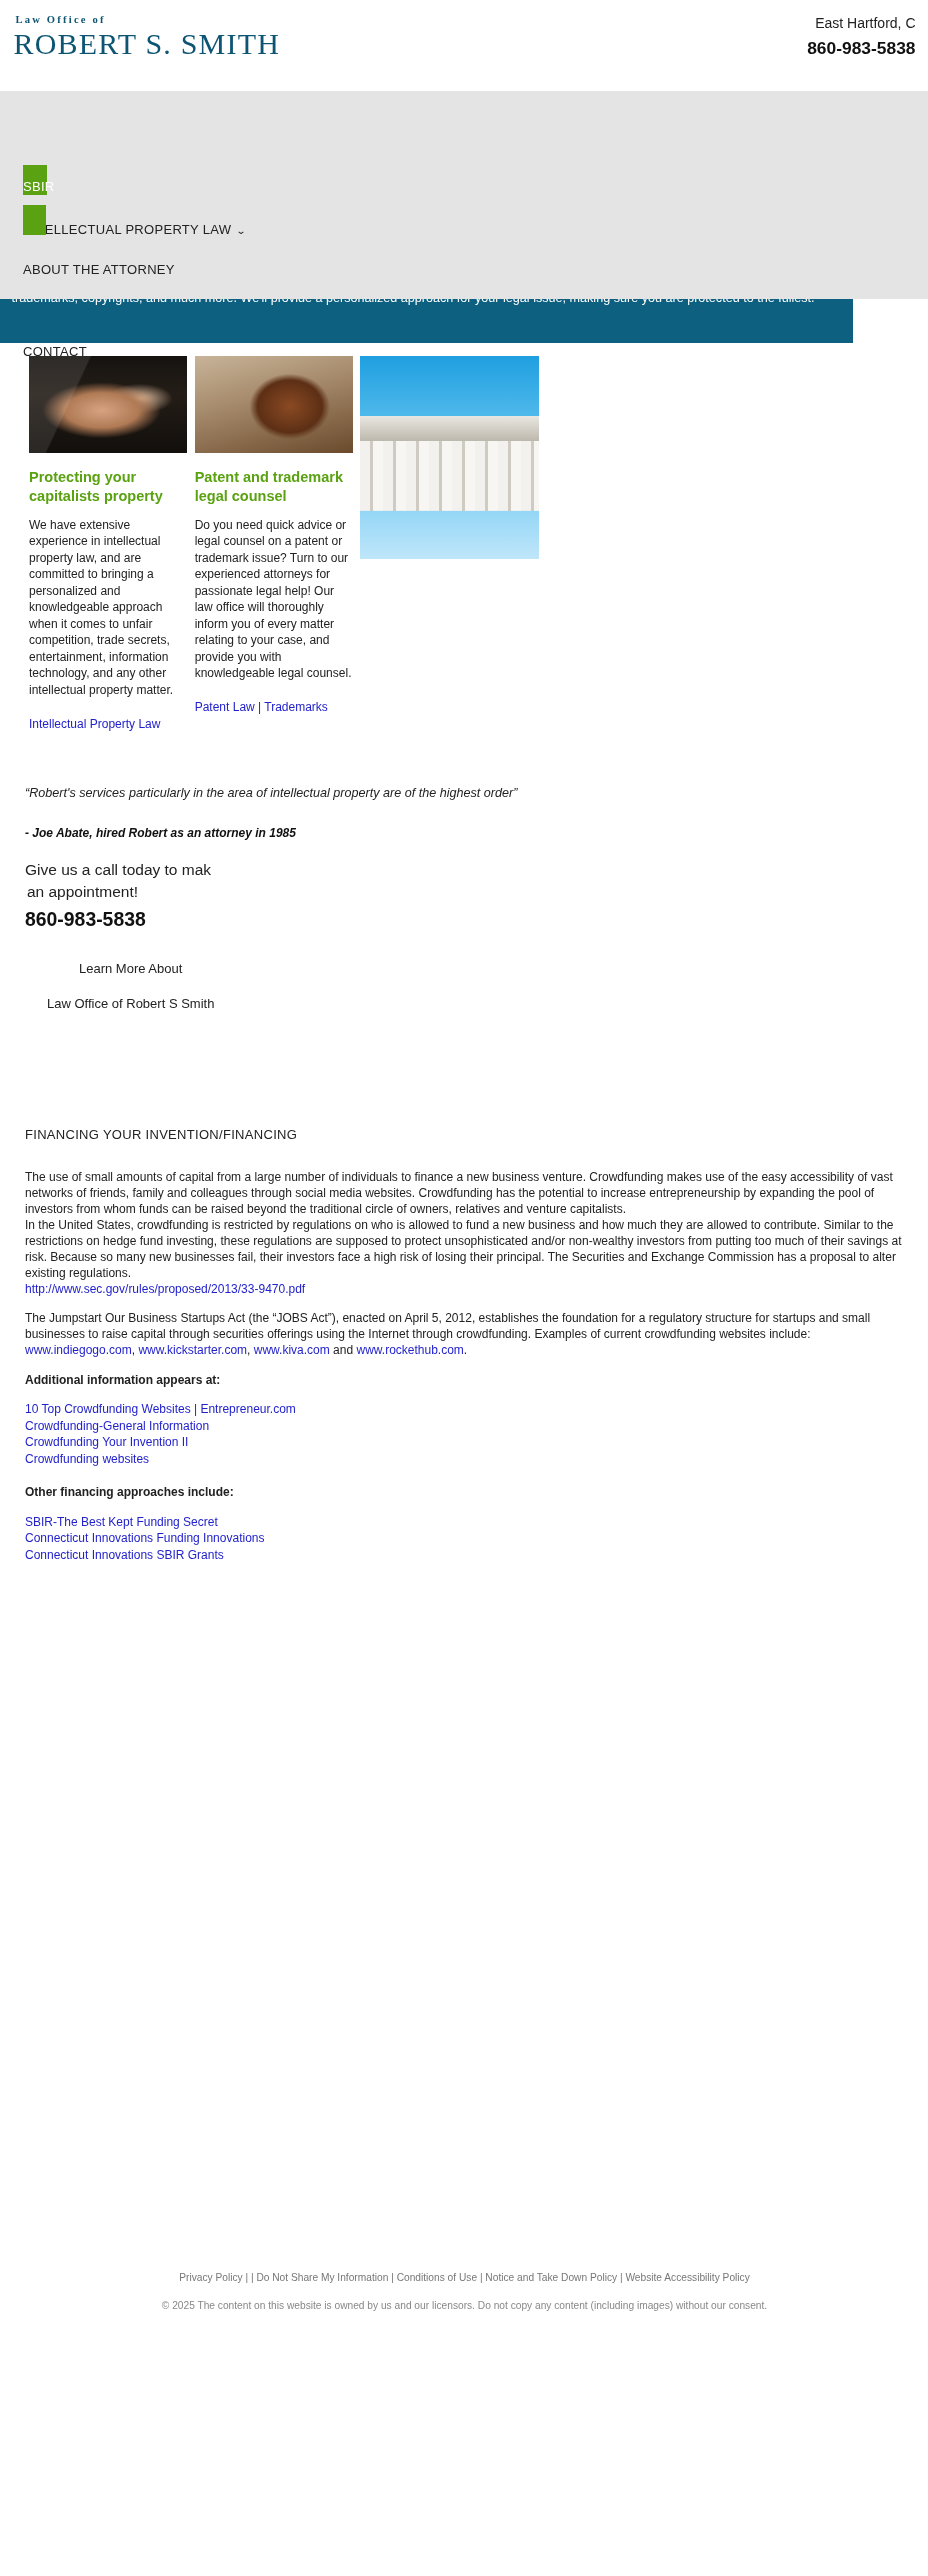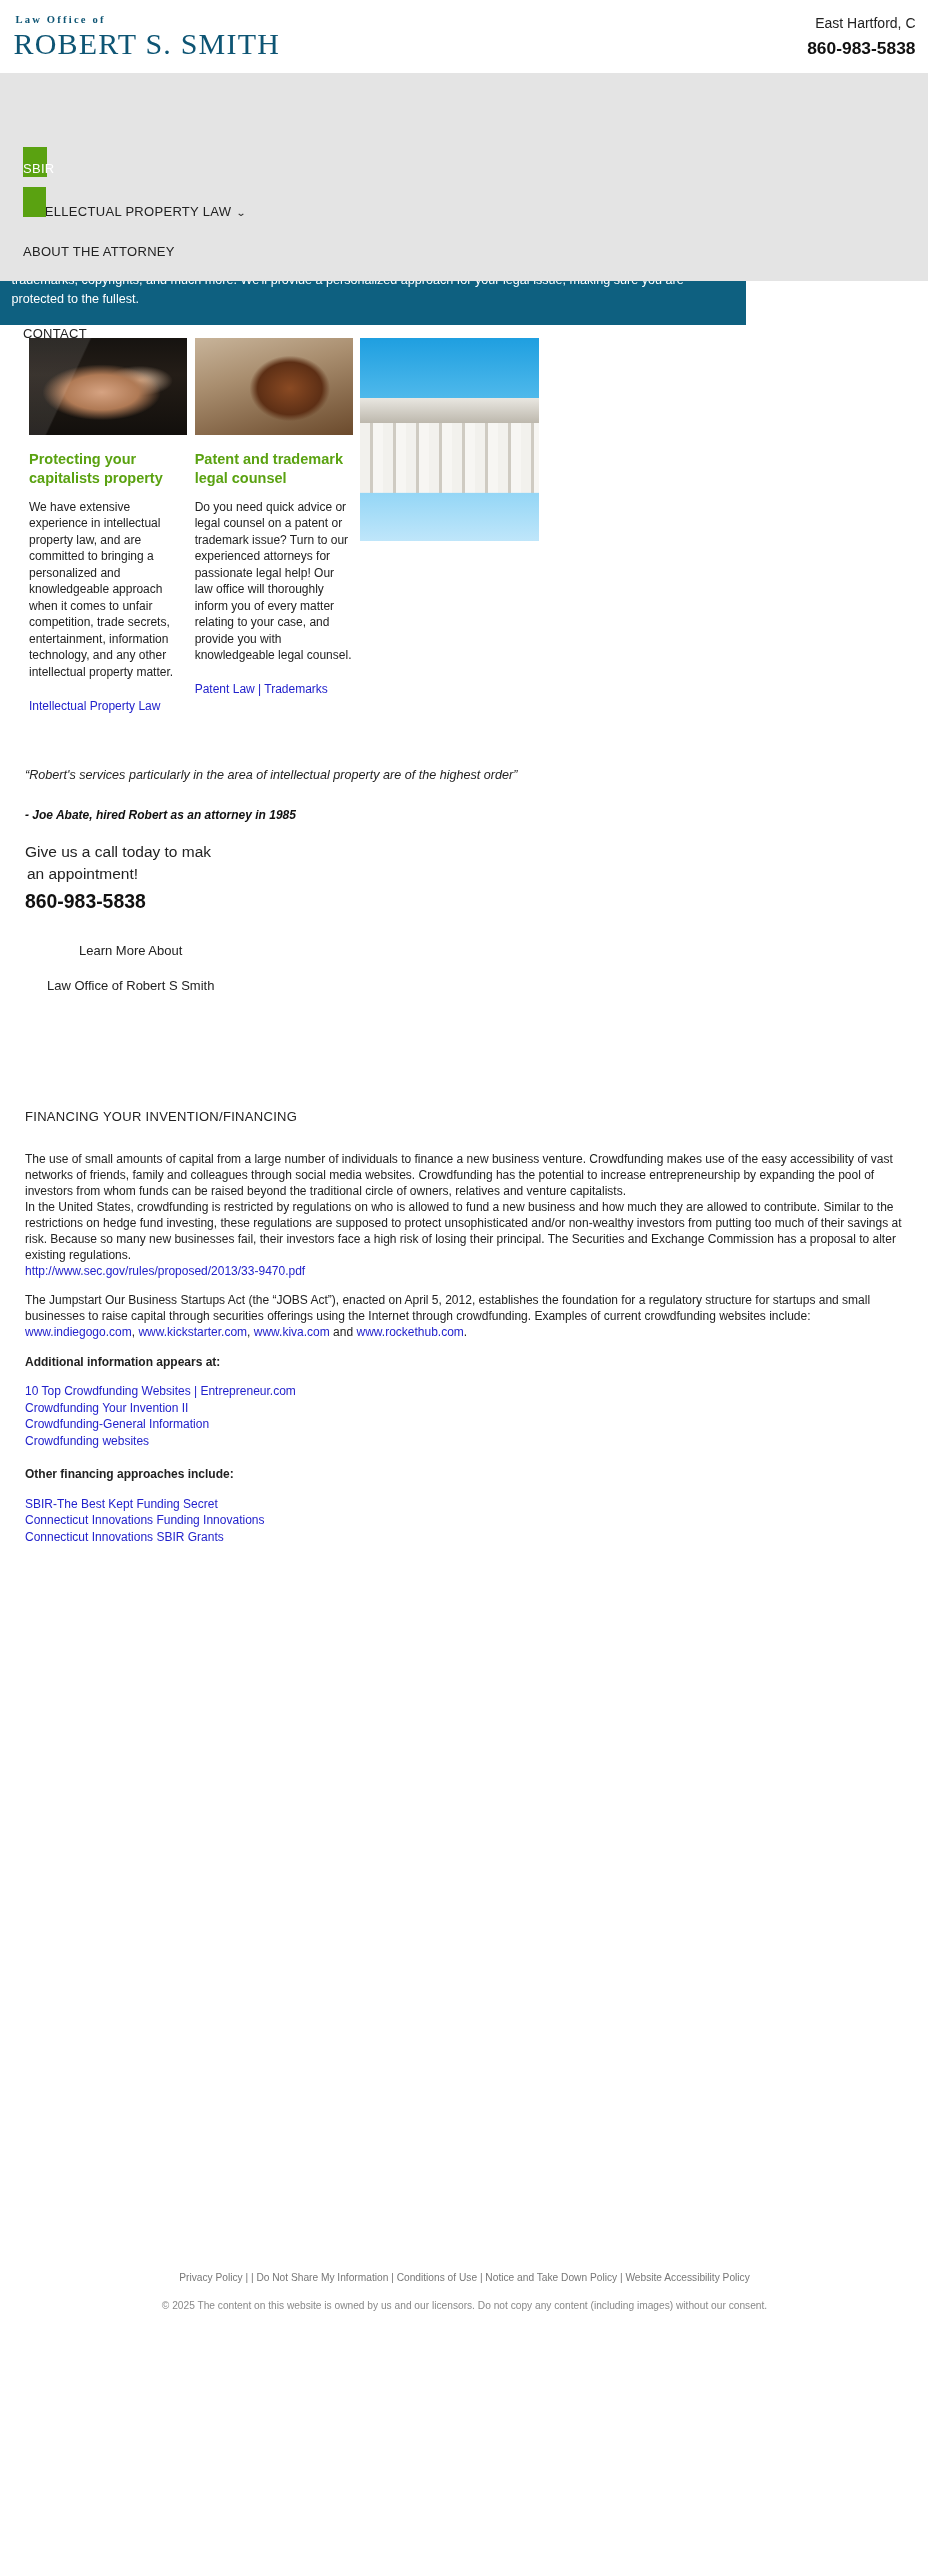--- a/index.html
+++ b/index.html
@@ -13,21 +13,21 @@
     min-height: 2576px;
     font-family: "Liberation Sans", sans-serif;
     color: #222222;
     position: relative;
     overflow-x: hidden;
   }
 
   
   .site-header {
     width: 929px;
-    height: 73px;
+    height: 91px;
     background: #ffffff;
     position: relative;
   }
   .logo-block {
     position: absolute;
     left: 13.5px;
     top: 13.5px;
   }
   .logo-kicker {
     font-family: "Liberation Serif", serif;
@@ -116,21 +116,21 @@
     background: #5aa211;
     z-index: 1;
   }
   .nav-ip    { top: 131px; }
   .nav-about { top: 171px; }
   .nav-disc  { top: 212px; }
   .nav-cont  { top: 253px; }
 
   
   .hero-banner {
-    width: 746px;
+    width: 853px;
     background: #0e6080;
     color: #ffffff;
     position: relative;
     overflow: hidden;
     height: 44px;
   }
   .hero-text {
     font-size: 12.6px;
     line-height: 18.4px;
     padding: 0 11.6px;
@@ -405,22 +405,22 @@
   <p class="tight">In the United States, crowdfunding is restricted by regulations on who is allowed to fund a new business and how much they are allowed to contribute. Similar to the restrictions on hedge fund investing, these regulations are supposed to protect unsophisticated and/or non-wealthy investors from putting too much of their savings at risk. Because so many new businesses fail, their investors face a high risk of losing their principal. The Securities and Exchange Commission has a proposal to alter existing regulations.</p>
   <p>
     <a href="#">http://www.sec.gov/rules/proposed/2013/33-9470.pdf</a>
   </p>
 
   <p><span>The Jumpstart Our Business Startups Act (the “JOBS Act”), enacted on April 5, 2012, establishes the foundation for a regulatory structure for startups and small businesses to raise capital through securities offerings using the Internet through crowdfunding. Examples of current crowdfunding websites include: </span><a href="#">www.indiegogo.com</a><span>, </span><a href="#">www.kickstarter.com</a><span>, </span><a href="#">www.kiva.com</a><span> and </span><a href="#">www.rockethub.com</a><span>.</span></p>
 
   <p class="linklist-head">Additional information appears at:</p>
   <div class="linklist">
     <a href="#">10 Top Crowdfunding Websites | Entrepreneur.com</a>
+    <a href="#">Crowdfunding-General Information</a>
     <a href="#">Crowdfunding Your Invention II</a>
-    <a href="#">Crowdfunding-General Information</a>
     <a href="#">Crowdfunding websites</a>
   </div>
 
   <p class="linklist-head">Other financing approaches include:</p>
   <div class="linklist">
     <a href="#">SBIR-The Best Kept Funding Secret</a>
     <a href="#">Connecticut Innovations Funding Innovations</a>
     <a href="#">Connecticut Innovations SBIR Grants</a>
   </div>
 </article>

